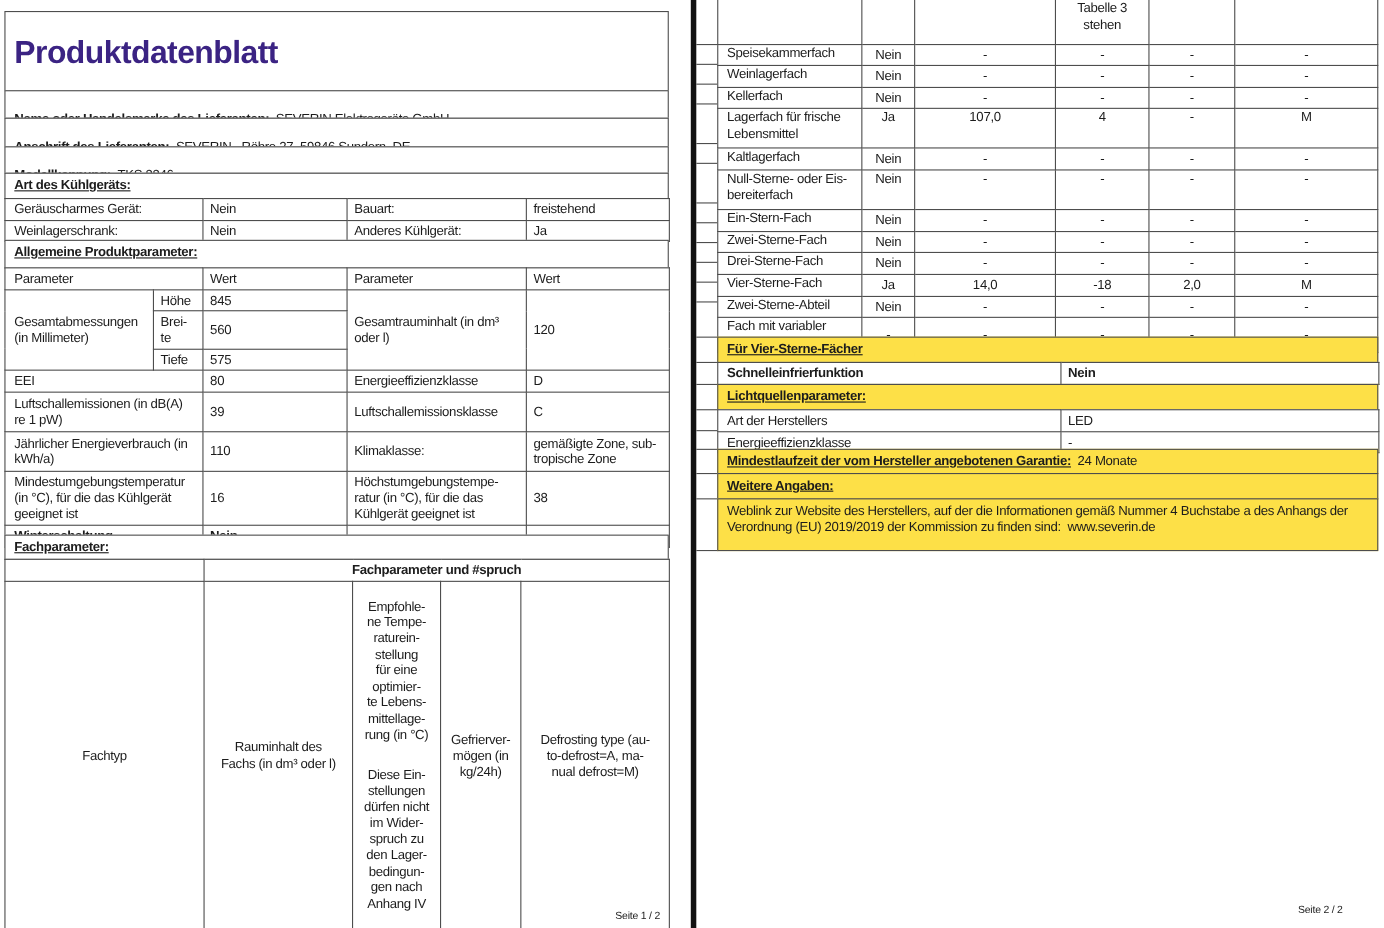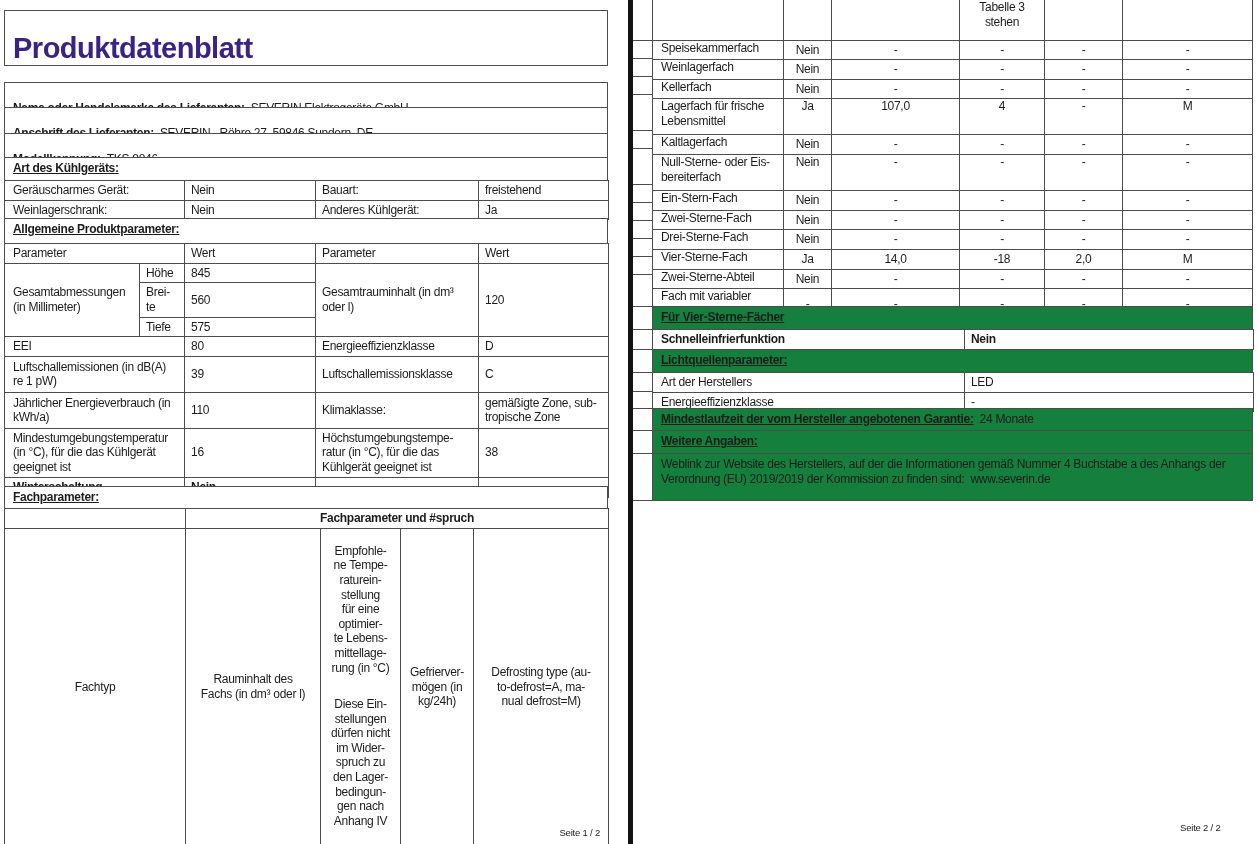--- a/index.html
+++ b/index.html
@@ -39,34 +39,34 @@
   tr.h40 td { height:40px; } tr.h47 td { height:47px;margin-left:28px; } tr.h290 td { height:290px; }
   table.cut-bottom tr:last-child td { border-bottom:none; }
   table.cut-top tr:first-child td { border-top:none; }
   .pagenum {
     position:absolute; font-size:9.5px; color:#222; letter-spacing:-0.2px;
     white-space:nowrap;
   }
   
   .p2sec {
     position:absolute; left:652px; width:601px;
-    border:1px solid #4d4d4d; background:#15803d;
+    border:1px solid #4d4d4d; background:#fde047;
     padding:3px 8px; line-height:1.28;
   }
   .divider { position:absolute; left:628px; top:0; width:5px; height:844px; background:#121212; }
   .stub { position:absolute; left:633px; width:20px; height:1px; background:#4d4d4d; }
   .weblink { white-space:pre-wrap; }
   .temp-p2 { margin-top:7px; }
 </style>
 </head>
 <body>
 
 <div class="page" id="page1">
 
-  <div class="sec" style="top:0; height:56px;">
+  <div class="sec" style="top:0; height:73px;">
     <div class="doc-title">Produktdatenblatt</div>
     <div class="doc-sub">DELEGIERTE VERORDNUNG (EU) 2019/2016 DER KOMMISSION zur Energieverbrauchskennzeichnung von Kühlgeräten</div>
   </div>
 
   <div class="sec" style="top:72px; height:26px;">
     <span class="b">Name oder Handelsmarke des Lieferanten:</span><span class="val-gap">SEVERIN Elektrogeräte GmbH</span>
   </div>
 
   <div class="sec" style="top:97px; height:27px;">
     <span class="b">Anschrift des Lieferanten:</span><span class="val-gap">SEVERIN , Röhre 27, 59846 Sundern, DE</span>

